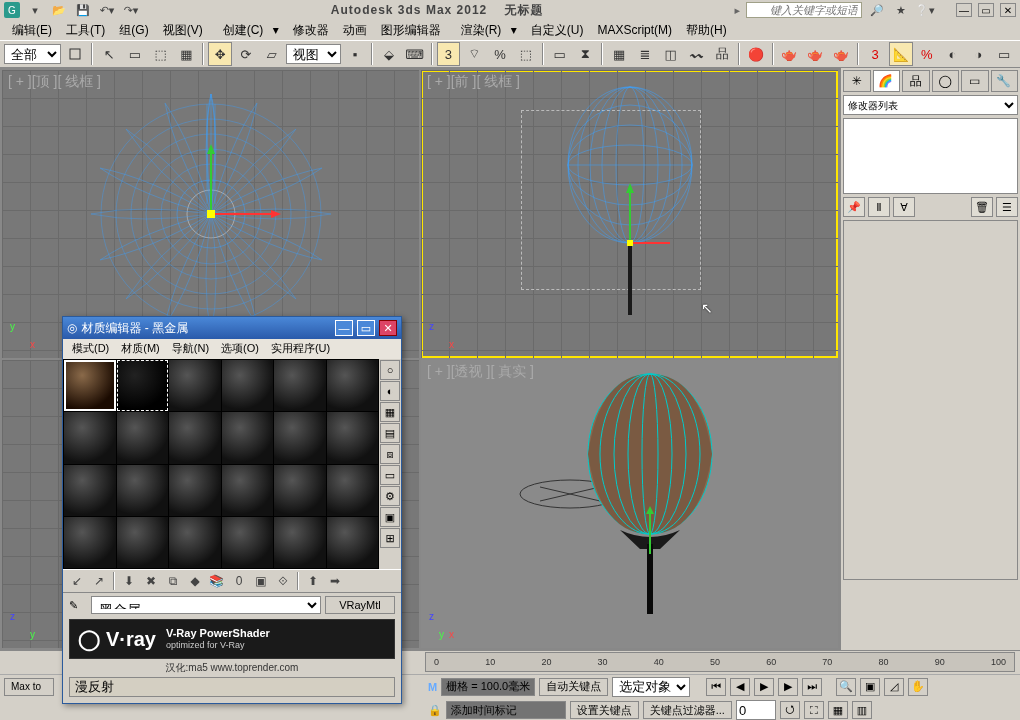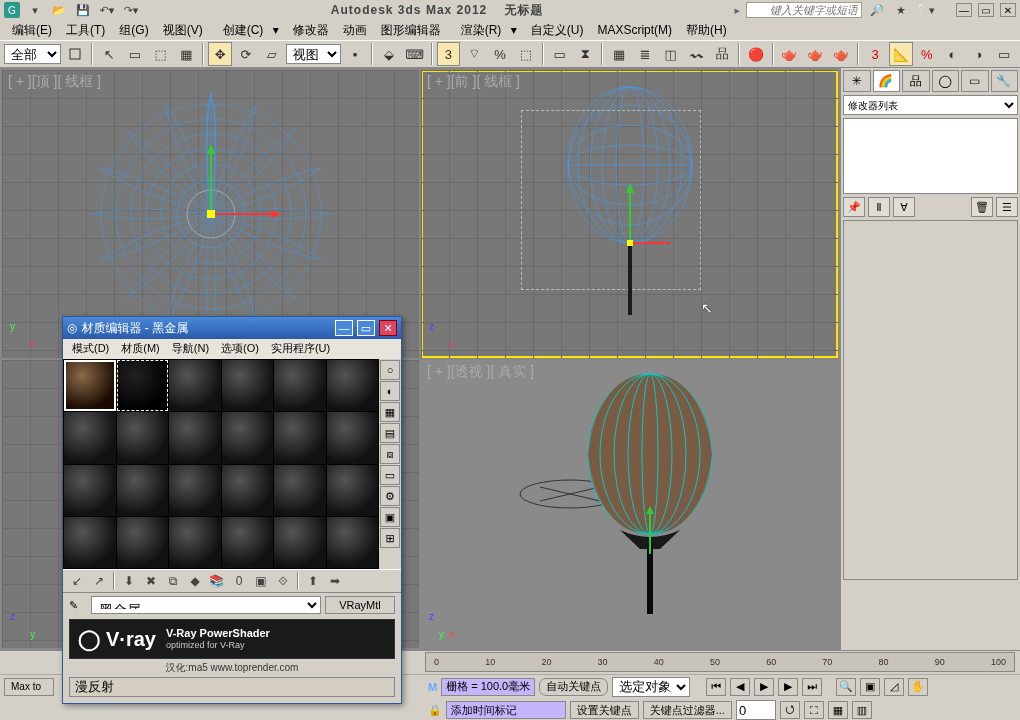--- a/index.html
+++ b/index.html
@@ -38,21 +38,21 @@
 .mod-combo { width:100%; height:20px; border:1px solid #888; background:#fff; font-size:10px; margin-bottom:3px; }
 .mod-list { width:100%; height:76px; background:#fff; border:1px solid #888; margin-bottom:3px; }
 .mod-btns { display:flex; gap:3px; margin-bottom:3px; }
 .mod-btns .mb { width:22px; height:20px; border:1px solid #888; background:#e0ddd4; font-size:11px; display:flex; align-items:center; justify-content:center; cursor:pointer;}
 .mod-params { width:100%; height:360px; background:#d4d0c8; border:1px solid #888; }
 
 .bottom { height:72px; display:flex; flex-direction:column; background:#d4d0c8; border-top:1px solid #888; }
 .timeline { height:24px; display:flex; align-items:center; padding:0 5px; background:#d4d0c8; position:relative; border-bottom:1px solid #aaa;}
 .ticks { flex:1; height:20px; background:#c8c4bc; border:1px solid #888; position:relative; display:flex; justify-content:space-between; padding:4px 8px 0; font-size:9px; color:#333; margin-left:420px;}
 .status { height:24px; display:flex; align-items:center; gap:4px; padding:0 4px; font-size:11px;}
-.status .field { border:1px solid #888; background:#c4b5fd; padding:1px 4px; height:18px; display:flex; align-items:center; }
+.status .field { border:1px solid #888; background:#737373; padding:1px 4px; height:18px; display:flex; align-items:center; }
 .status .btn { border:1px solid #888; background:#d4d0c8; padding:1px 6px; height:18px; cursor:pointer; display:flex; align-items:center;}
 .status .play { width:20px; height:18px; border:1px solid #888; display:flex; align-items:center; justify-content:center; cursor:pointer; }
 
 
 .mat-editor { position:absolute; left:62px; top:316px; width:340px; height:388px; background:#d4d0c8; border:1px solid #2a5a9c; box-shadow: 2px 2px 6px rgba(0,0,0,0.4); z-index:100; }
 .mat-title { height:22px; background: linear-gradient(#4a88d8,#2a5aaa); color:#fff; display:flex; align-items:center; padding:0 4px; font-size:12px; gap:4px; }
 .mat-title .ttl { flex:1; }
 .mat-title .wb { width:18px; height:16px; background:#d46; color:#fff; border:1px solid #800; display:flex; align-items:center; justify-content:center; font-size:11px; cursor:pointer;}
 .mat-title .wb.min { background:#4a88d8; border:1px solid #fff;}
 .mat-menu { height:20px; display:flex; gap:2px; padding:1px 4px; background:#e8e4dc; }
@@ -339,21 +339,21 @@
       <span>90</span>
         <span>100</span>
     </div>
   </div>
   <div class="status">
     <div style="width:420px; display:flex; gap:4px;">
       <div class="btn" style="flex:0 0 50px; font-size:10px;">Max to</div>
     </div>
     <span style="color:#6af;font-weight:bold;">M</span>
     <div class="field">栅格 = 100.0毫米</div>
-    <div class="btn" style="background:#d4d0c8;border-radius:7px;">自动关键点</div>
+    <div class="btn" style="background:#d4d0c8;">自动关键点</div>
     <select class="combo" style="width:78px"><option>选定对象</option></select>
     <div style="width:8px"></div>
     <div class="play">⏮</div>
     <div class="play">◀</div>
     <div class="play">▶</div>
     <div class="play">▶</div>
     <div class="play">⏭</div>
     <div style="width:6px"></div>
     <div class="play">🔍</div>
     <div class="play">▣</div>

